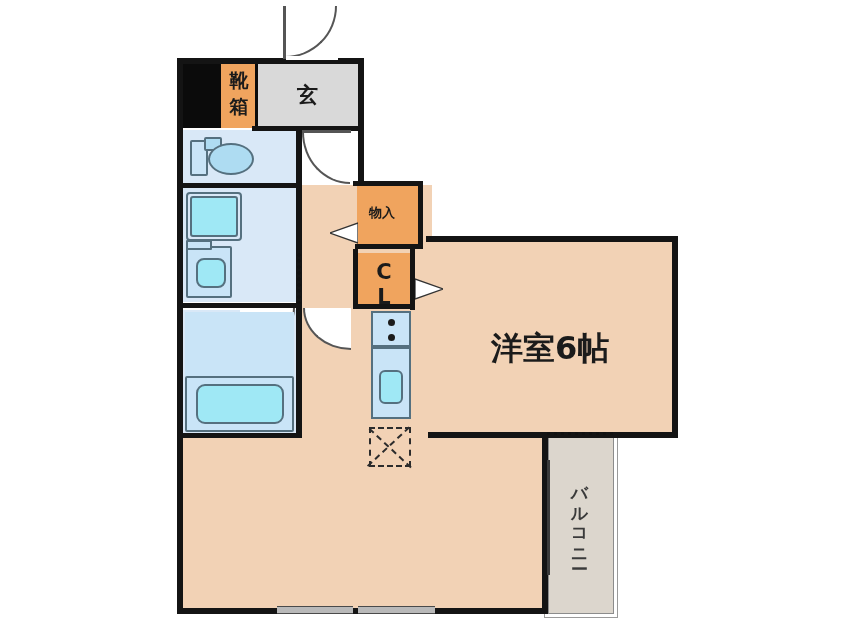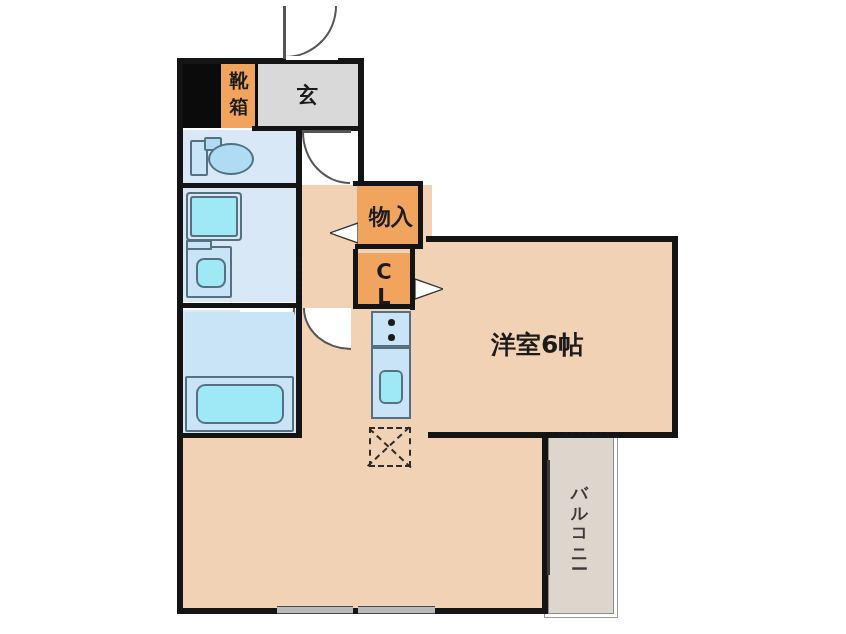--- a/index.html
+++ b/index.html
@@ -54,24 +54,24 @@
     white-space: nowrap;
     line-height: 1;
     letter-spacing: 0px;
   }
   .lbl-vert {
     writing-mode: vertical-rl;
     text-orientation: upright;
     letter-spacing: 2px;
   }
   .lbl-ldk  { font-size: 25px; letter-spacing: 0.5px; }
-  .lbl-room { font-size: 25px; }
+  .lbl-room { font-size: 32px; }
   .lbl-genkan { font-size: 21px; }
   .lbl-kutsu { font-size: 19px; line-height: 1.05; text-align: center; }
-  .lbl-mono  { font-size: 22px; }
+  .lbl-mono  { font-size: 13px; }
   .lbl-cl    { font-size: 21px; line-height: 1.1; text-align: center; font-weight: bold;}
   .lbl-bal   { font-size: 17px; color: #3a3a3a; }
 
   
   .swing {
     position: absolute;
     box-sizing: border-box;
     border: 2px solid #555;
     background: #ffffff;
   }

